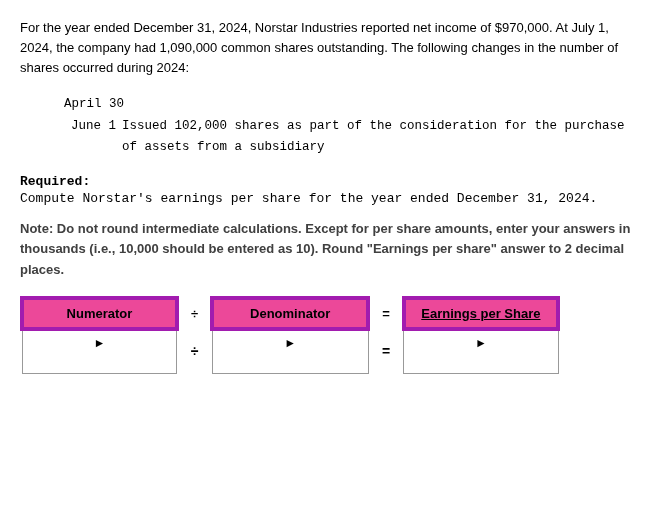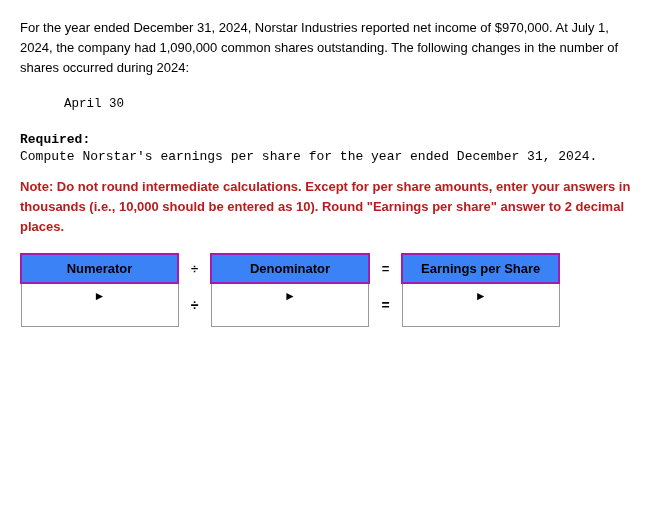--- a/index.html
+++ b/index.html
@@ -56,42 +56,42 @@
       font-weight: bold;
       font-size: 13px;
     }
 
     .required-text {
       font-size: 13px;
       line-height: 1.55;
     }
 
     .note-text {
-      color: #b91c1c;
+      color: #404040;
       font-weight: bold;
       font-size: 13px;
       line-height: 1.55;
       margin-bottom: 16px;
     }
 
     .calc-table-wrapper {
       margin-top: 10px;
     }
 
     .calc-table {
       border-collapse: collapse;
       width: 100%;
       max-width: 540px;
     }
 
     .calc-table th {
-      border: 2px solid #a21caf;
+      border: 4px solid #a21caf;
       padding: 6px 12px;
       text-align: center;
-      background: #3b82f6;
+      background: #ec4899;
       font-size: 13px;
       font-weight: bold;
     }
 
     .calc-table td {
       border: 1px solid #999;
       padding: 4px 8px;
       text-align: center;
       background: #ffffff;
     }
@@ -124,36 +124,40 @@
       background: transparent !important;
       font-size: 14px;
       font-weight: bold;
       text-align: center;
       padding: 6px 4px;
       width: 24px;
     }
 
     .numerator-col { width: 160px; }
     .denominator-col { width: 160px; }
-    .eps-col { width: 160px; }
+    .eps-col { width: 160px; text-decoration: underline; }
     .op-col { width: 28px; }
 
     .arrow-indicator {
       color: #000;
       font-size: 12px;
     }
   </style>
 </head>
 <body>
 
 <p class="intro-text">For the year ended December 31, 2024, Norstar Industries reported net income of $970,000. At July 1, 2024, the company had 1,090,000 common shares outstanding. The following changes in the number of shares occurred during 2024:</p>
 
 <div class="events-section">
   <div class="event-row">
     <span class="event-date">April 30</span>
+  </div>
+  <div class="event-row">
+    <span class="event-date">June 1</span>
+    <span class="event-desc">Issued 102,000 shares as part of the consideration for the purchase of assets from a subsidiary</span>
   </div>
 </div>
 
 <div class="required-section">
   <span class="required-label">Required:</span><br>
   <span class="required-text">Compute Norstar's earnings per share for the year ended December 31, 2024.</span>
 </div>
 
 <p class="note-text">Note: Do not round intermediate calculations. Except for per share amounts, enter your answers in thousands (i.e., 10,000 should be entered as 10). Round "Earnings per share" answer to 2 decimal places.</p>
 

